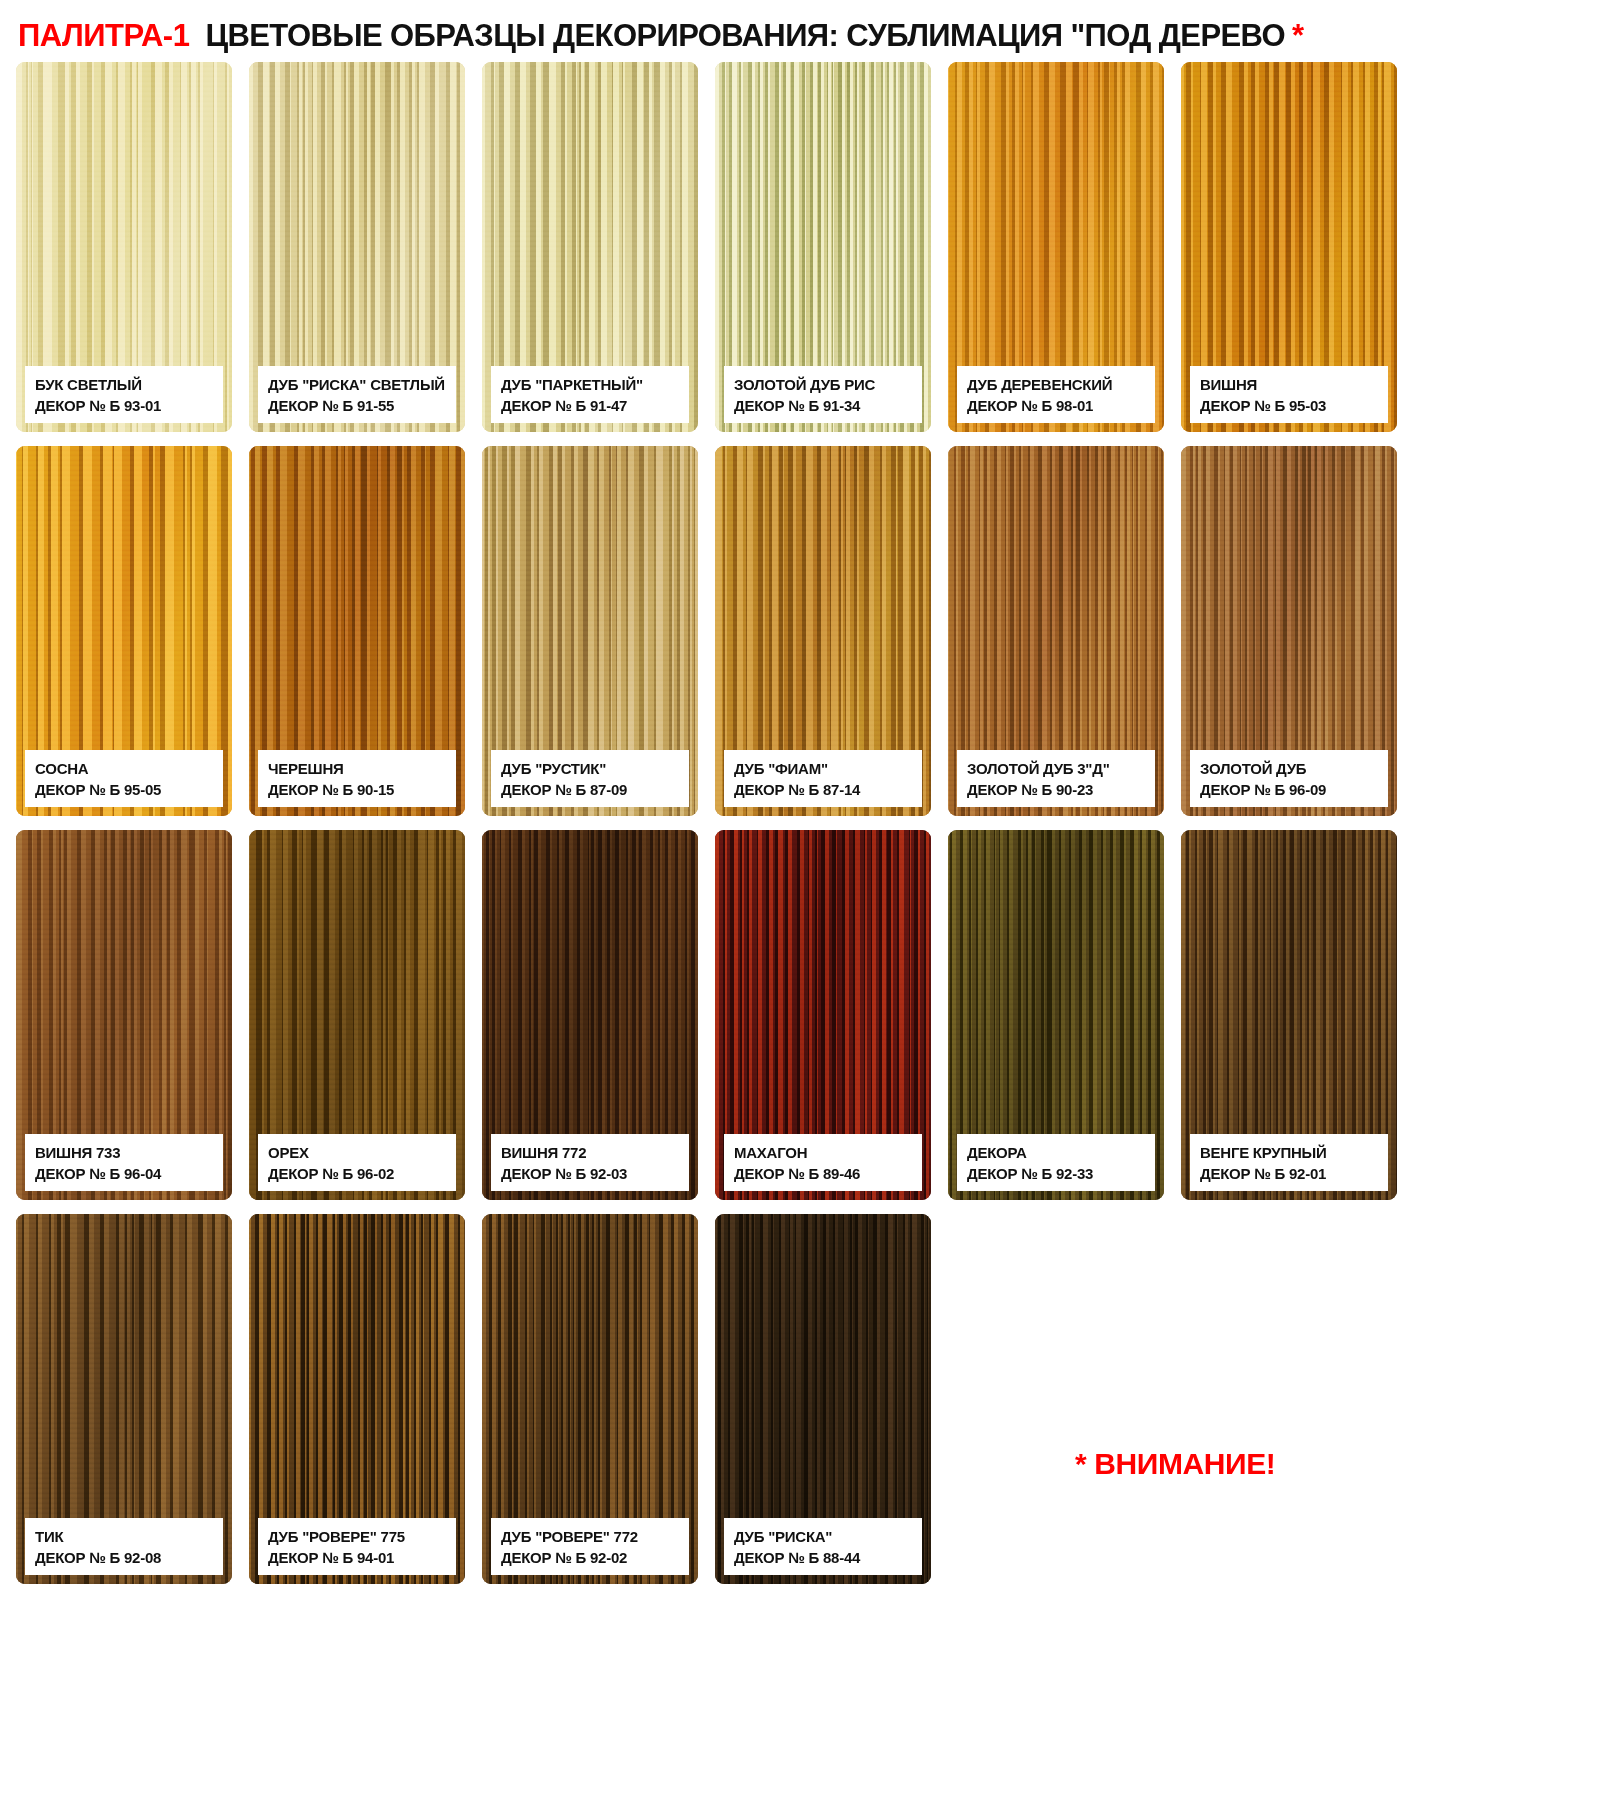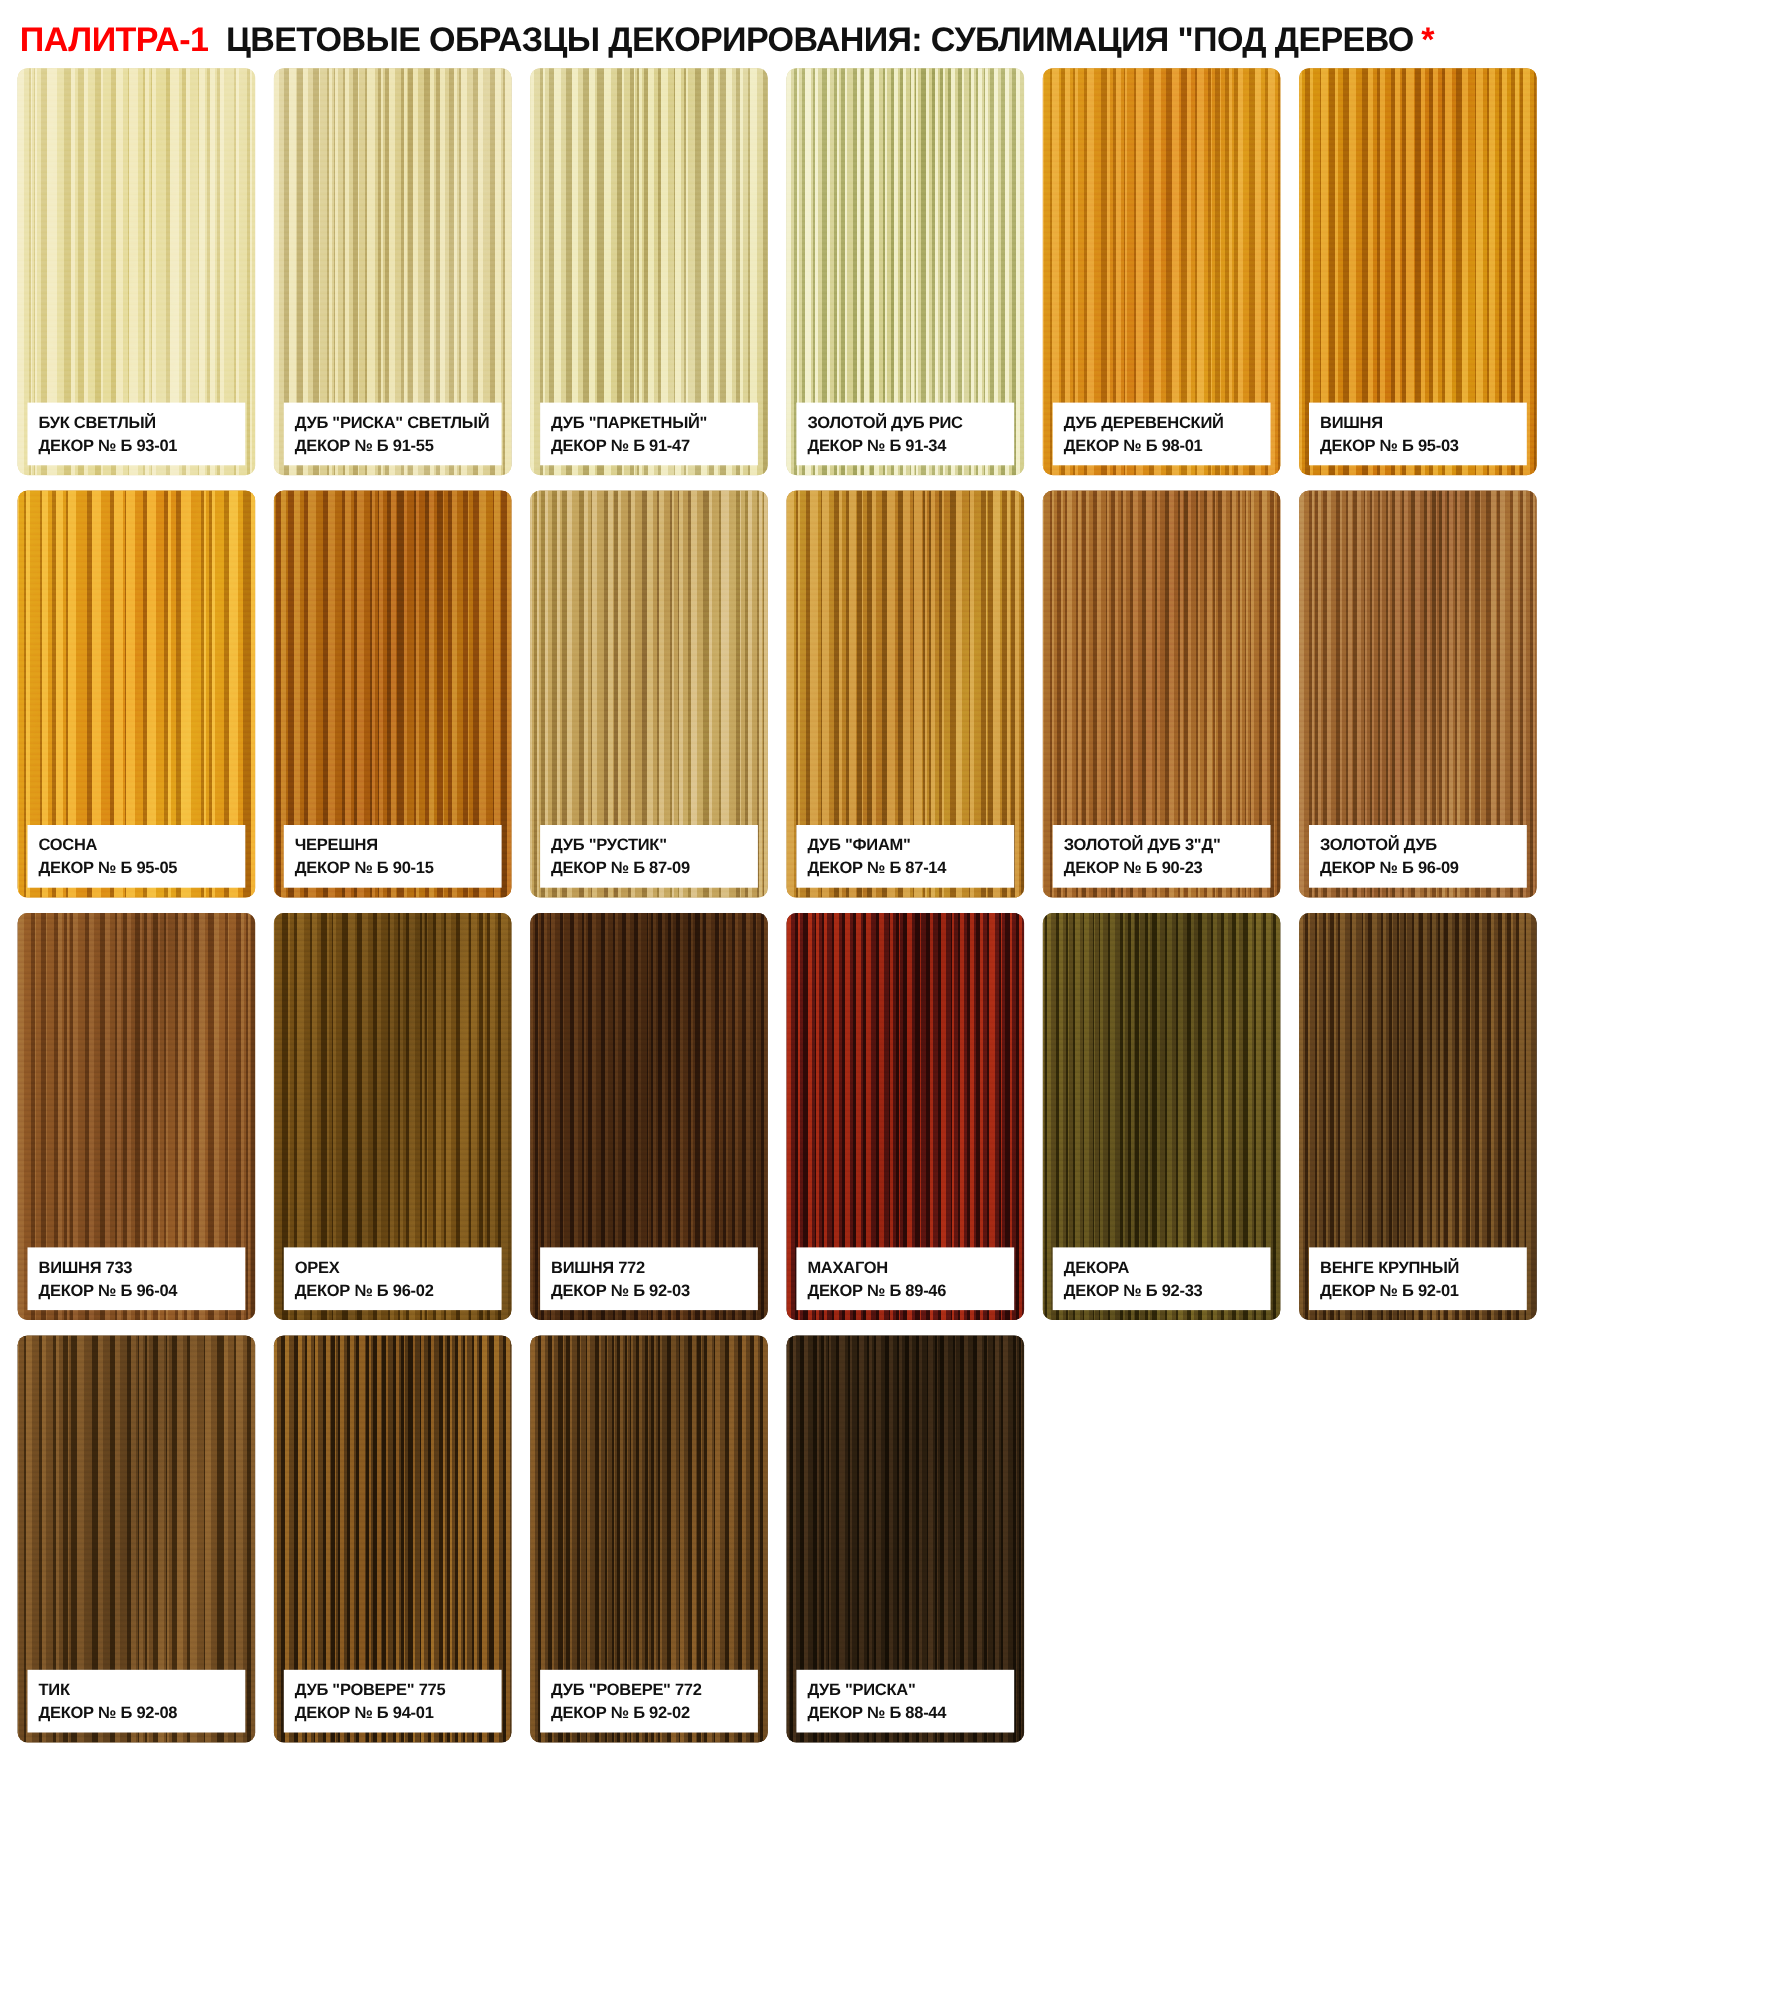--- a/index.html
+++ b/index.html
@@ -268,13 +268,14 @@
     <div class="swatch" style="background-color: rgb(46, 32, 16);">
       <div class="swatch-grain" style="background-image: linear-gradient(100deg, rgba(255, 255, 255, 0.13) 0%, rgba(0, 0, 0, 0) 22%, rgba(0, 0, 0, 0.14) 48%, rgba(255, 255, 255, 0.1) 70%, rgba(0, 0, 0, 0.12) 100%), repeating-linear-gradient(0deg, rgba(0, 0, 0, 0.05) 0px, rgba(0, 0, 0, 0) 2px, rgba(255, 255, 255, 0.04) 3px, rgba(0, 0, 0, 0) 5px), repeating-linear-gradient(90deg, rgb(69, 48, 26) 0px, rgb(69, 48, 26) 2.27338px, rgb(46, 32, 16) 2.27338px, rgb(46, 32, 16) 3.38604px, rgb(24, 16, 6) 3.38604px, rgb(24, 16, 6) 5.81583px, rgb(69, 48, 26) 5.81583px, rgb(69, 48, 26) 8.90269px, rgb(46, 32, 16) 8.90269px, rgb(46, 32, 16) 12.526px, rgb(24, 16, 6) 12.526px, rgb(24, 16, 6) 15.4633px, rgb(69, 48, 26) 15.4633px, rgb(69, 48, 26) 19.7213px, rgb(46, 32, 16) 19.7213px, rgb(46, 32, 16) 24.0151px, rgb(24, 16, 6) 24.0151px, rgb(24, 16, 6) 27.5668px, rgb(69, 48, 26) 27.5668px, rgb(69, 48, 26) 29.0918px, rgb(46, 32, 16) 29.0918px, rgb(46, 32, 16) 31.1407px, rgb(24, 16, 6) 31.1407px, rgb(24, 16, 6) 34.2237px, rgb(69, 48, 26) 34.2237px, rgb(69, 48, 26) 35.9551px, rgb(46, 32, 16) 35.9551px, rgb(46, 32, 16) 37.3297px, rgb(24, 16, 6) 37.3297px, rgb(24, 16, 6) 38.611px, rgb(69, 48, 26) 38.611px, rgb(69, 48, 26) 40.1333px, rgb(46, 32, 16) 40.1333px, rgb(46, 32, 16) 45.1301px, rgb(24, 16, 6) 45.1301px, rgb(24, 16, 6) 48.1145px, rgb(69, 48, 26) 48.1145px, rgb(69, 48, 26) 52.8979px, rgb(46, 32, 16) 52.8979px, rgb(46, 32, 16) 56.0328px, rgb(24, 16, 6) 56.0328px, rgb(24, 16, 6) 57.8331px, rgb(69, 48, 26) 57.8331px, rgb(69, 48, 26) 59.2906px, rgb(46, 32, 16) 59.2906px, rgb(46, 32, 16) 63.8066px, rgb(24, 16, 6) 63.8066px, rgb(24, 16, 6) 66.2709px, rgb(69, 48, 26) 66.2709px, rgb(69, 48, 26) 70.213px, rgb(46, 32, 16) 70.213px, rgb(46, 32, 16) 73.6055px, rgb(24, 16, 6) 73.6055px, rgb(24, 16, 6) 75.0273px, rgb(69, 48, 26) 75.0273px, rgb(69, 48, 26) 78.0368px, rgb(46, 32, 16) 78.0368px, rgb(46, 32, 16) 79.705px, rgb(24, 16, 6) 79.705px, rgb(24, 16, 6) 81.3282px, rgb(69, 48, 26) 81.3282px, rgb(69, 48, 26) 85.854px, rgb(46, 32, 16) 85.854px, rgb(46, 32, 16) 89.1273px, rgb(24, 16, 6) 89.1273px, rgb(24, 16, 6) 93.3001px, rgb(69, 48, 26) 93.3001px, rgb(69, 48, 26) 97.0139px, rgb(46, 32, 16) 97.0139px, rgb(46, 32, 16) 100.344px, rgb(24, 16, 6) 100.344px, rgb(24, 16, 6) 101.873px, rgb(69, 48, 26) 101.873px, rgb(69, 48, 26) 105.274px, rgb(46, 32, 16) 105.274px, rgb(46, 32, 16) 108.061px, rgb(24, 16, 6) 108.061px, rgb(24, 16, 6) 110.972px, rgb(69, 48, 26) 110.972px, rgb(69, 48, 26) 113.787px, rgb(46, 32, 16) 113.787px, rgb(46, 32, 16) 117.904px, rgb(24, 16, 6) 117.904px, rgb(24, 16, 6) 120.166px, rgb(69, 48, 26) 120.166px, rgb(69, 48, 26) 123.238px, rgb(46, 32, 16) 123.238px, rgb(46, 32, 16) 127.58px, rgb(24, 16, 6) 127.58px, rgb(24, 16, 6) 129.005px, rgb(69, 48, 26) 129.005px, rgb(69, 48, 26) 133.44px, rgb(46, 32, 16) 133.44px, rgb(46, 32, 16) 135.248px, rgb(24, 16, 6) 135.248px, rgb(24, 16, 6) 136.575px, rgb(69, 48, 26) 136.575px, rgb(69, 48, 26) 137.619px, rgb(46, 32, 16) 137.619px, rgb(46, 32, 16) 139.918px, rgb(24, 16, 6) 139.918px, rgb(24, 16, 6) 143.239px, rgb(69, 48, 26) 143.239px, rgb(69, 48, 26) 146.648px, rgb(46, 32, 16) 146.648px, rgb(46, 32, 16) 151.48px, rgb(24, 16, 6) 151.48px, rgb(24, 16, 6) 152.796px, rgb(69, 48, 26) 152.796px, rgb(69, 48, 26) 154.196px, rgb(46, 32, 16) 154.196px, rgb(46, 32, 16) 157.977px, rgb(24, 16, 6) 157.977px, rgb(24, 16, 6) 161.524px, rgb(69, 48, 26) 161.524px, rgb(69, 48, 26) 165.393px, rgb(46, 32, 16) 165.393px, rgb(46, 32, 16) 169.694px, rgb(24, 16, 6) 169.694px, rgb(24, 16, 6) 173.122px, rgb(69, 48, 26) 173.122px, rgb(69, 48, 26) 177.649px, rgb(46, 32, 16) 177.649px, rgb(46, 32, 16) 179.576px, rgb(24, 16, 6) 179.576px, rgb(24, 16, 6) 181.938px, rgb(69, 48, 26) 181.938px, rgb(69, 48, 26) 183.096px, rgb(46, 32, 16) 183.096px, rgb(46, 32, 16) 187.923px, rgb(24, 16, 6) 187.923px, rgb(24, 16, 6) 189.973px, rgb(69, 48, 26) 189.973px, rgb(69, 48, 26) 192.918px, rgb(46, 32, 16) 192.918px, rgb(46, 32, 16) 194.807px, rgb(24, 16, 6) 194.807px, rgb(24, 16, 6) 196.966px, rgb(69, 48, 26) 196.966px, rgb(69, 48, 26) 201.655px, rgb(46, 32, 16) 201.655px, rgb(46, 32, 16) 206.164px, rgb(24, 16, 6) 206.164px, rgb(24, 16, 6) 208.537px, rgb(69, 48, 26) 208.537px, rgb(69, 48, 26) 209.56px, rgb(46, 32, 16) 209.56px, rgb(46, 32, 16) 211.529px, rgb(24, 16, 6) 211.529px, rgb(24, 16, 6) 213.179px, rgb(69, 48, 26) 213.179px, rgb(69, 48, 26) 214.481px, rgb(46, 32, 16) 214.481px, rgb(46, 32, 16) 217.175px, rgb(24, 16, 6) 217.175px, rgb(24, 16, 6) 220.205px, rgb(69, 48, 26) 220.205px, rgb(69, 48, 26) 221.858px, rgb(46, 32, 16) 221.858px, rgb(46, 32, 16) 226.659px, rgb(24, 16, 6) 226.659px, rgb(24, 16, 6) 229.952px, rgb(69, 48, 26) 229.952px, rgb(69, 48, 26) 231.355px, rgb(46, 32, 16) 231.355px, rgb(46, 32, 16) 233.354px, rgb(24, 16, 6) 233.354px, rgb(24, 16, 6) 236.048px, rgb(69, 48, 26) 236.048px, rgb(69, 48, 26) 239.735px, rgb(46, 32, 16) 239.735px, rgb(46, 32, 16) 243.901px, rgb(24, 16, 6) 243.901px, rgb(24, 16, 6) 245.073px); background-blend-mode: overlay, overlay, normal;"></div>
       <div class="swatch-label">
         <div class="name">ДУБ "РИСКА"</div>
         <div class="code">ДЕКОР № Б 88-44</div>
       </div>
     </div>
   </div>
 
 <div class="notice">
+  <div class="notice-title">* ВНИМАНИЕ!</div>
 </div>
 
 </body></html>

